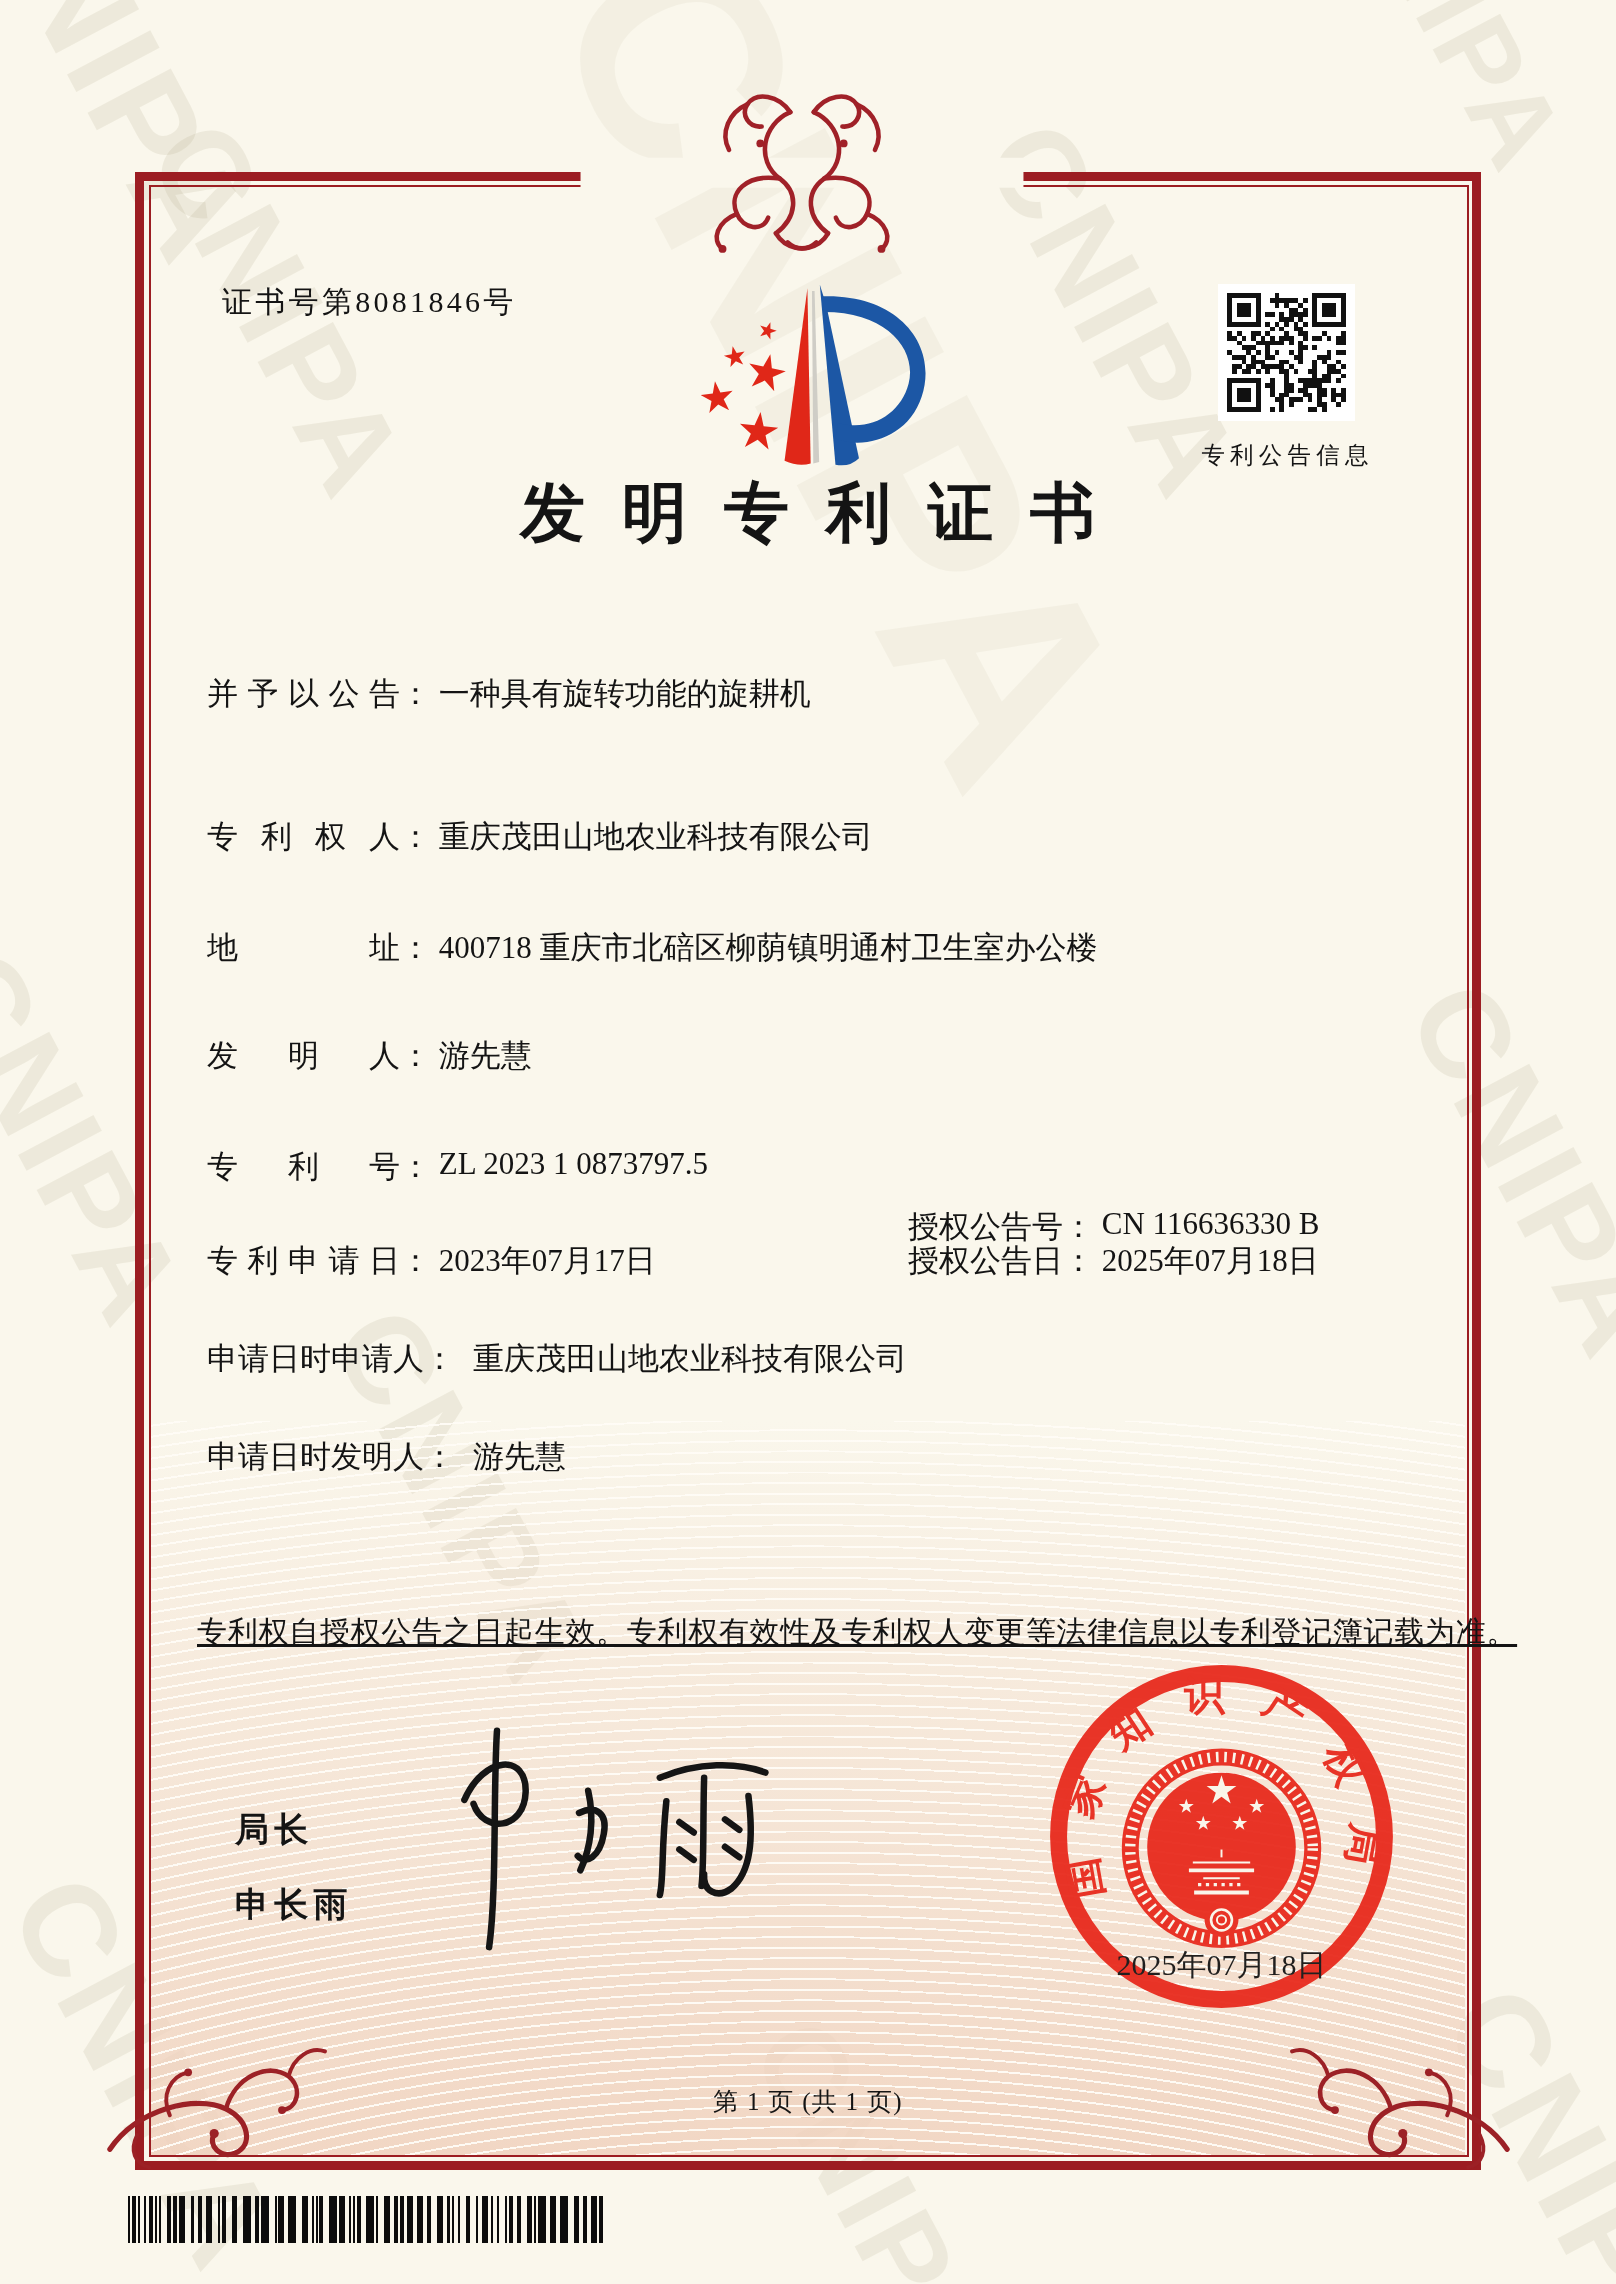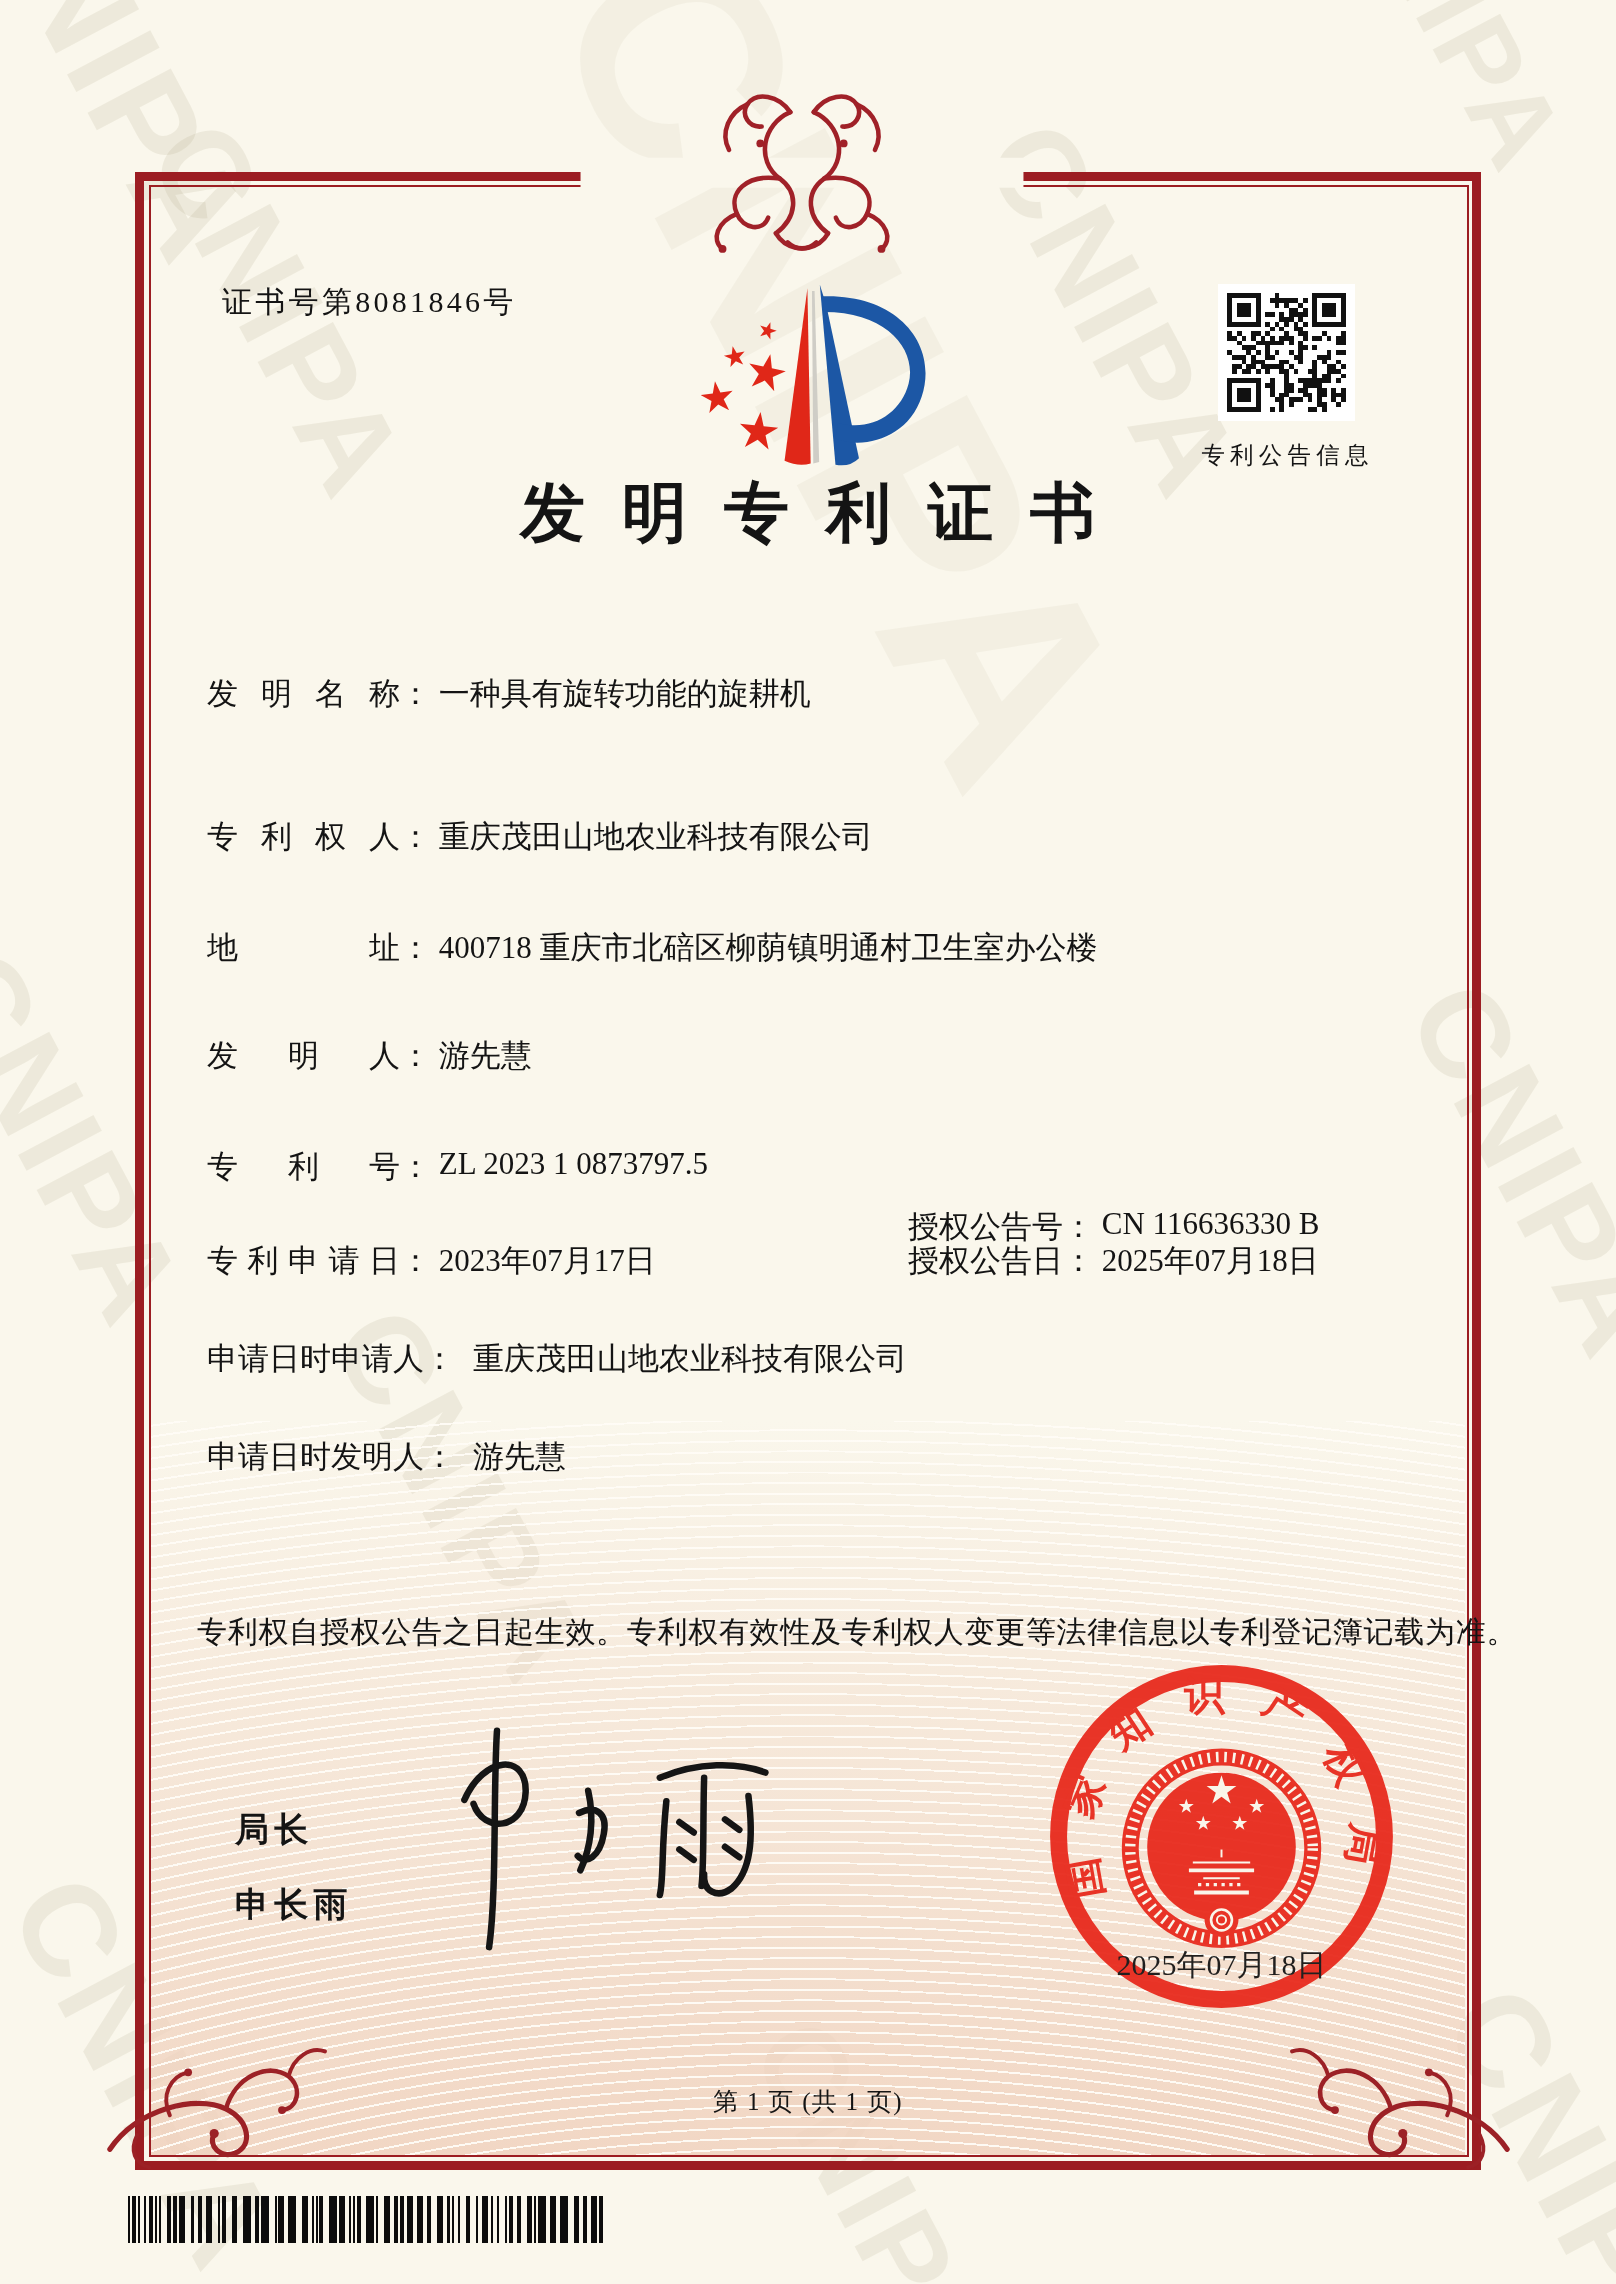--- a/index.html
+++ b/index.html
@@ -429,21 +429,21 @@
       <rect x="11" y="24" width="1" height="1" fill="#111"></rect>
       <rect x="17" y="24" width="1" height="1" fill="#111"></rect>
       <rect x="18" y="24" width="1" height="1" fill="#111"></rect>
       <rect x="20" y="24" width="1" height="1" fill="#111"></rect>
     </svg>
   <div class="abs qr-caption">专利公告信息</div>
 
   <div class="abs title">发明专利证书</div>
 
   <div class="row" style="left:207px;top:673px;">
-    <span class="jl">发明名称</span><span class="colon">：</span><span class="val">一种具有旋转功能的旋耕机</span>
+    <span class="jl">并予以公告</span><span class="colon">：</span><span class="val">一种具有旋转功能的旋耕机</span>
   </div>
   <div class="row" style="left:207px;top:816px;">
     <span class="jl">专利权人</span><span class="colon">：</span><span class="val">重庆茂田山地农业科技有限公司</span>
   </div>
   <div class="row" style="left:207px;top:927px;">
     <span class="jl">地址</span><span class="colon">：</span><span class="val">400718 重庆市北碚区柳荫镇明通村卫生室办公楼</span>
   </div>
   <div class="row" style="left:207px;top:1035px;">
     <span class="jl">发明人</span><span class="colon">：</span><span class="val">游先慧</span>
   </div>
@@ -459,21 +459,21 @@
   <div class="row" style="left:908px;top:1240px;">
     <span>授权公告日</span><span class="colon">：</span><span class="val">2025年07月18日</span>
   </div>
   <div class="row" style="left:207px;top:1338px;">
     <span>申请日时申请人</span><span class="colon">：</span><span class="val" style="margin-left:18px;">重庆茂田山地农业科技有限公司</span>
   </div>
   <div class="row" style="left:207px;top:1436px;">
     <span>申请日时发明人</span><span class="colon">：</span><span class="val" style="margin-left:18px;">游先慧</span>
   </div>
 
-  <div class="statement" style="top:1612px;">专利权自授权公告之日起生效。专利权有效性及专利权人变更等法律信息以专利登记簿记载为准。</div>
+  <div class="statement" style="top:1612px;text-decoration:underline;">专利权自授权公告之日起生效。专利权有效性及专利权人变更等法律信息以专利登记簿记载为准。</div>
 
   <div class="sig-label" style="top:1807px;">局长</div>
   <div class="sig-label" style="top:1882px;">申长雨</div>
 
   <svg class="abs" style="left:424px;top:1715px;" width="443" height="261" viewBox="0 0 680 400">
     <g stroke="#151515" stroke-width="10" fill="none" stroke-linecap="round" stroke-linejoin="round">
       <path d="M62,130 C92,62 158,58 156,118 C154,176 92,182 76,136"></path>
       <path d="M112,24 C106,120 112,268 100,356"></path>
       <path d="M252,116 C262,160 256,204 240,238"></path>
       <path d="M238,150 C264,138 282,150 276,182 C270,218 248,230 236,216"></path>

